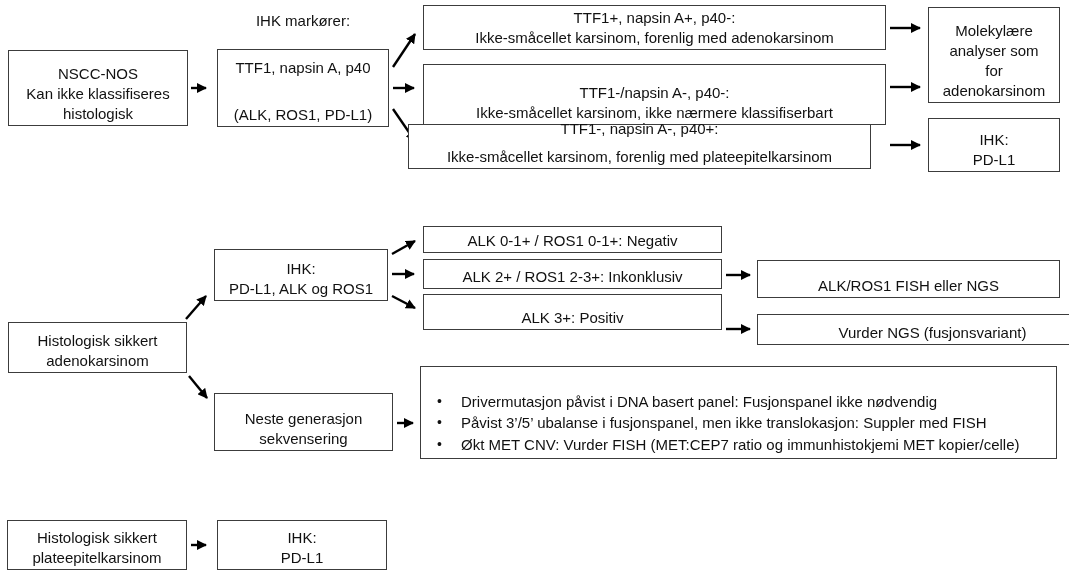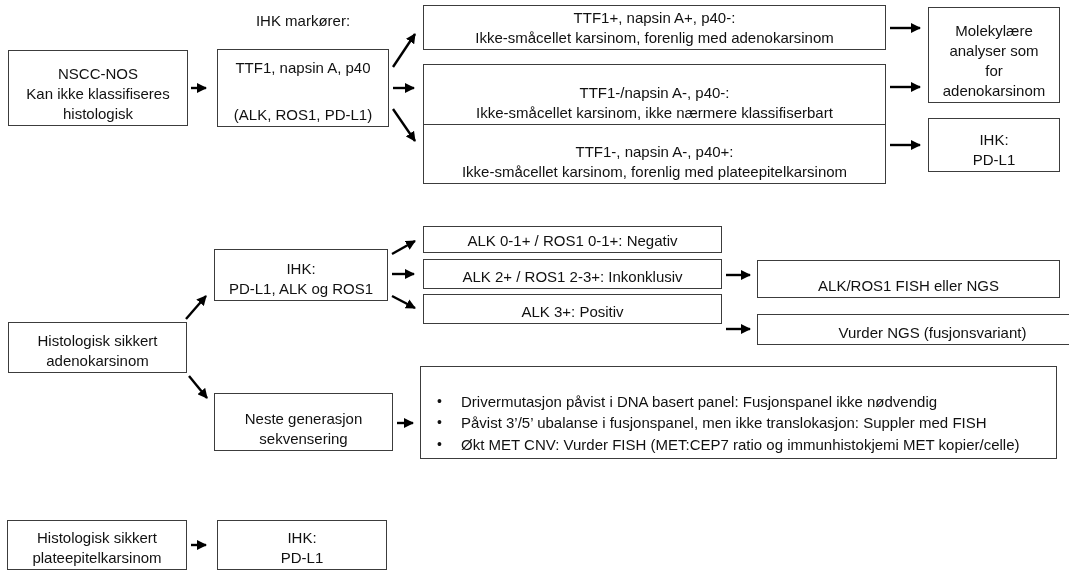--- a/index.html
+++ b/index.html
@@ -106,21 +106,21 @@
   <div class="box" style="left:423px; top:5px; width:463px; height:45px;">
     <div class="ln">TTF1+, napsin A+, p40-:</div>
     <div class="ln">Ikke-småcellet karsinom, forenlig med adenokarsinom</div>
   </div>
 
   <div class="box" style="left:423px; top:64px; width:463px; height:61px;">
     <div class="ln">TTF1-/napsin A-, p40-:</div>
     <div class="ln">Ikke-småcellet karsinom, ikke nærmere klassifiserbart</div>
   </div>
 
-  <div class="box" style="left:423px; top:124px; width:463px; height:60px;">
+  <div class="box" style="left:408px; top:124px; width:463px; height:45px;gap:8px;">
     <div class="ln">TTF1-, napsin A-, p40+:</div>
     <div class="ln">Ikke-småcellet karsinom, forenlig med plateepitelkarsinom</div>
   </div>
 
   <div class="box" style="left:928px; top:7px; width:132px; height:96px;">
     <div class="ln">Molekylære</div>
     <div class="ln">analyser som</div>
     <div class="ln">for</div>
     <div class="ln">adenokarsinom</div>
   </div>
@@ -141,21 +141,21 @@
   </div>
 
   <div class="box" style="left:423px; top:226px; width:299px; height:27px;">
     <div class="ln">ALK 0-1+ / ROS1 0-1+: Negativ</div>
   </div>
 
   <div class="box" style="left:423px; top:259px; width:299px; height:30px;">
     <div class="ln">ALK 2+ / ROS1 2-3+: Inkonklusiv</div>
   </div>
 
-  <div class="box" style="left:423px; top:294px; width:299px; height:30px;">
+  <div class="box" style="left:423px; top:294px; width:299px; height:36px;">
     <div class="ln">ALK 3+: Positiv</div>
   </div>
 
   <div class="box" style="left:757px; top:260px; width:303px; height:38px;">
     <div class="ln">ALK/ROS1 FISH eller NGS</div>
   </div>
 
   <div class="box" style="left:757px; top:314px; width:351px; height:31px;">
     <div class="ln">Vurder NGS (fusjonsvariant)</div>
   </div>

